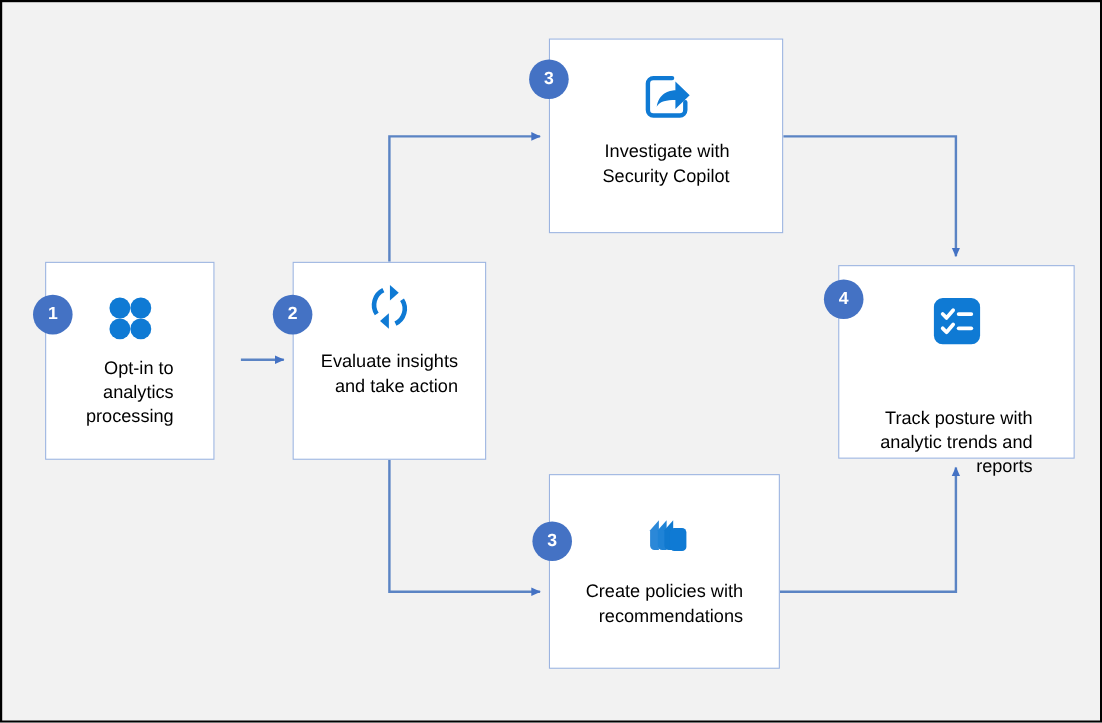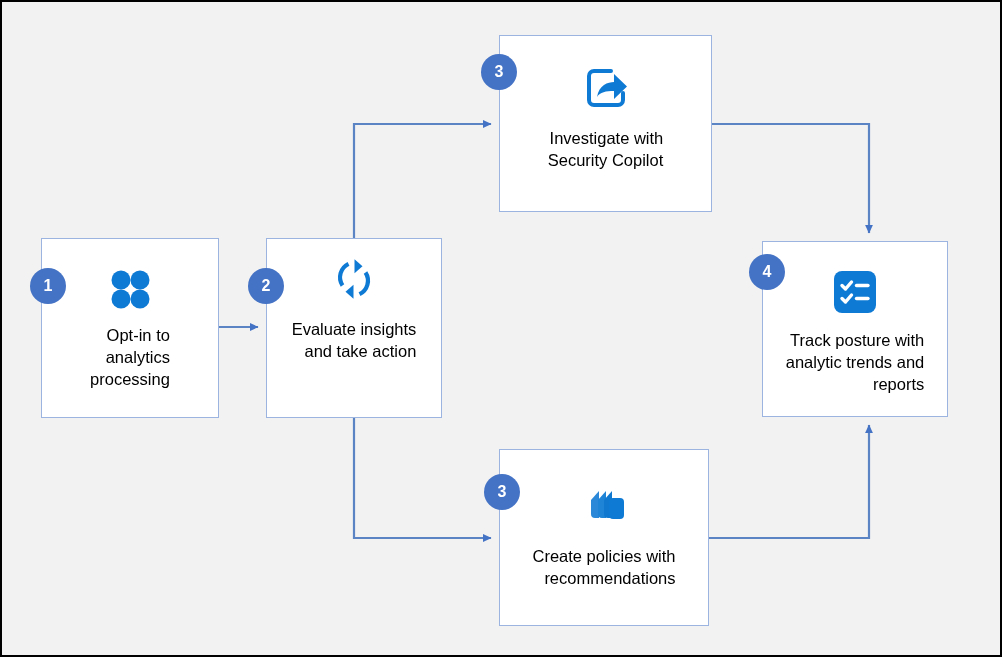--- a/index.html
+++ b/index.html
@@ -62,37 +62,37 @@
     font-size: 16px;
     font-weight: bold;
     display: flex;
     align-items: center;
     justify-content: center;
     font-family: "Liberation Sans", sans-serif;
     z-index: 5;
   }
 
   
-  #node-1 { left: 39px;  top: 236px; width: 178px; height: 180px; padding-top: 22px; }
+  #node-1 { left: 39px;  top: 236px; width: 154px; height: 180px; padding-top: 22px; }
   #node-1 .node-label { margin-top: 8px; }
   #badge-1 { left: 28px; top: 266px; }
 
   #node-2 { left: 264px; top: 236px; width: 176px; height: 180px; padding-top: 12px; }
   #node-2 .node-label { margin-top: 12px; }
   #badge-2 { left: 246px; top: 266px; }
 
   #node-3a { left: 497px; top: 33px; width: 213px; height: 177px; padding-top: 24px; }
   #node-3a .node-label { margin-top: 12px; }
   #badge-3a { left: 479px; top: 52px; }
 
-  #node-3b { left: 497px; top: 447px; width: 210px; height: 177px; padding-top: 28px; }
+  #node-3b { left: 497px; top: 429px; width: 210px; height: 177px; padding-top: 28px; }
   #node-3b .node-label { margin-top: 12px; }
   #badge-3b { left: 482px; top: 472px; }
 
-  #node-4 { left: 760px; top: 239px; width: 186px; height: 176px; padding-top: 22px; }
+  #node-4 { left: 760px; top: 239px; width: 215px; height: 176px; padding-top: 22px; gap: 40px; }
   #node-4 .node-label { margin-top: 10px; }
   #badge-4 { left: 747px; top: 252px; }
 </style>
 </head>
 <body>
 
 <div id="canvas">
 
   <svg id="connectors" viewBox="0 0 1002 657" xmlns="http://www.w3.org/2000/svg">
     <defs>

